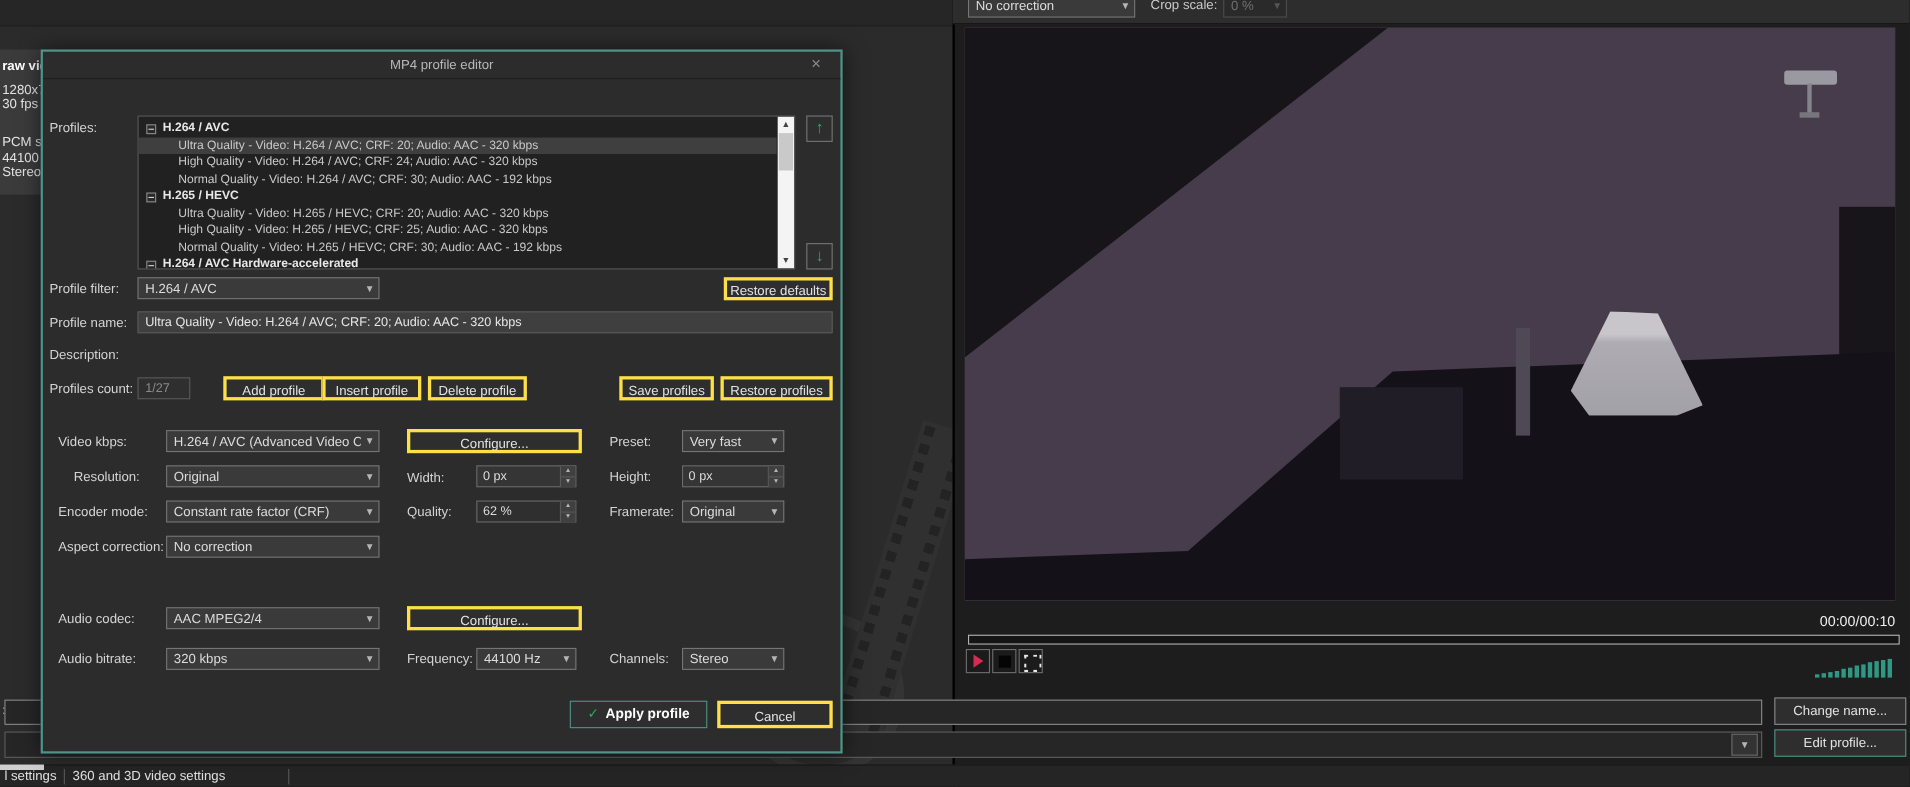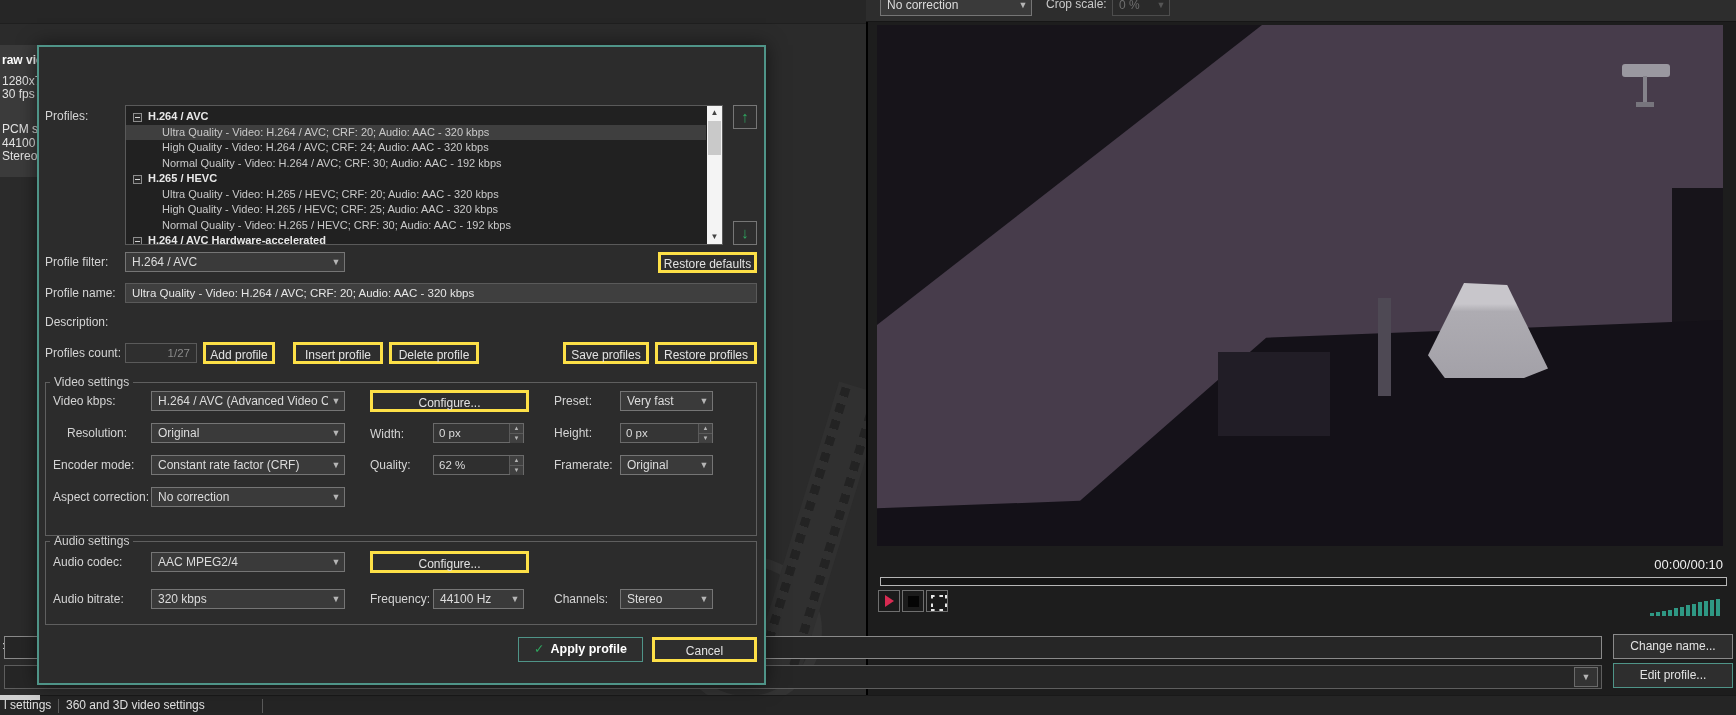--- a/index.html
+++ b/index.html
@@ -199,20 +199,24 @@
   <div class="abs side-btn" id="change-name-btn">Change name...</div>
   <div class="abs side-btn" id="edit-profile-btn">Edit profile...</div>
   <div class="abs" id="tabbar"></div>
   <div class="abs" id="hscroll-fragment"></div>
   <span class="tab" style="left:4px">l settings</span>
   <span class="tab-sep" style="left:58px"></span>
   <span class="tab" style="left:66px">360 and 3D video settings</span>
   <span class="tab-sep" style="left:262px"></span>
 
   <div class="abs" id="dialog">
+    <div class="d" id="dlg-titlebar">
+      <div class="d" id="dlg-title">MP4 profile editor</div>
+      <div class="d" id="dlg-close">×</div>
+    </div>
 
     <span class="d lbl" style="left:6px; top:62px">Profiles:</span>
     <div class="d" id="profiles-list">
       <div id="prow-container">
           <div class="prow group" style="top: 3px;">
             <i class="minusbox"></i>
             <span class="txt">H.264 / AVC</span>
           </div>
           <div class="prow item selected" style="top: 18.5px;">
             <span class="txt">Ultra Quality - Video: H.264 / AVC; CRF: 20; Audio: AAC - 320 kbps</span>
@@ -256,30 +260,27 @@
       <span class="arr">▼</span>
     </div>
     <div class="d btn" style="left:619px; top:205px; width:99px; height:21px; line-height:19px">Restore defaults</div>
 
     <span class="d lbl" style="left:6px; top:239px">Profile name:</span>
     <div class="d input" style="left:86px; top:236px; width:632px">Ultra Quality - Video: H.264 / AVC; CRF: 20; Audio: AAC - 320 kbps</div>
 
     <span class="d lbl" style="left:6px; top:268px">Description:</span>
 
     <span class="d lbl" style="left:6px; top:299px">Profiles count:</span>
-    <div class="d input dim" style="left:86px; top:296px; width:72px; color:#8a8a8a; text-align:right">1/27</div>
-    <div class="d btn" style="left:164px; top:295px; width:72px; height:22px; line-height:20px">Add profile</div>
+    <div class="d input dim" style="left:86px; top:296px; width:48px; color:#8a8a8a; text-align:left">1/27</div>
+    <div class="d btn" style="left:164px; top:295px; width:92px; height:22px; line-height:20px">Add profile</div>
     <div class="d btn" style="left:254px; top:295px; width:90px; height:22px; line-height:20px">Insert profile</div>
     <div class="d btn" style="left:350px; top:295px; width:90px; height:22px; line-height:20px">Delete profile</div>
     <div class="d btn" style="left:524px; top:295px; width:86px; height:22px; line-height:20px">Save profiles</div>
     <div class="d btn" style="left:616px; top:295px; width:102px; height:22px; line-height:20px">Restore profiles</div>
 
-    <fieldset class="grp" style="left:6px; top:328px; width:712px; height:161px">
-      <legend>Video settings</legend>
-    </fieldset>
     <span class="d lbl" style="left:14px; top:347px">Video kbps:</span>
     <div class="d combo fld-combo" style="left:112px; top:344px; width:194px">
       <span class="val">H.264 / AVC (Advanced Video Codir</span>
       <span class="arr">▼</span>
     </div>
     <div class="d btn" style="left:331px; top:343px; width:159px; height:22px; line-height:20px">Configure...</div>
     <span class="d lbl" style="left:515px; top:347px">Preset:</span>
     <div class="d combo fld-combo" style="left:581px; top:344px; width:93px">
       <span class="val">Very fast</span>
       <span class="arr">▼</span>
@@ -325,23 +326,20 @@
       <span class="val">Original</span>
       <span class="arr">▼</span>
     </div>
 
     <span class="d lbl" style="left:14px; top:443px">Aspect correction:</span>
     <div class="d combo fld-combo" style="left:112px; top:440px; width:194px">
       <span class="val">No correction</span>
       <span class="arr">▼</span>
     </div>
 
-    <fieldset class="grp" style="left:6px; top:487px; width:712px; height:91px">
-      <legend>Audio settings</legend>
-    </fieldset>
     <span class="d lbl" style="left:14px; top:508px">Audio codec:</span>
     <div class="d combo fld-combo" style="left:112px; top:505px; width:194px">
       <span class="val">AAC MPEG2/4</span>
       <span class="arr">▼</span>
     </div>
     <div class="d btn" style="left:331px; top:504px; width:159px; height:22px; line-height:20px">Configure...</div>
 
     <span class="d lbl" style="left:14px; top:545px">Audio bitrate:</span>
     <div class="d combo fld-combo" style="left:112px; top:542px; width:194px">
       <span class="val">320 kbps</span>

